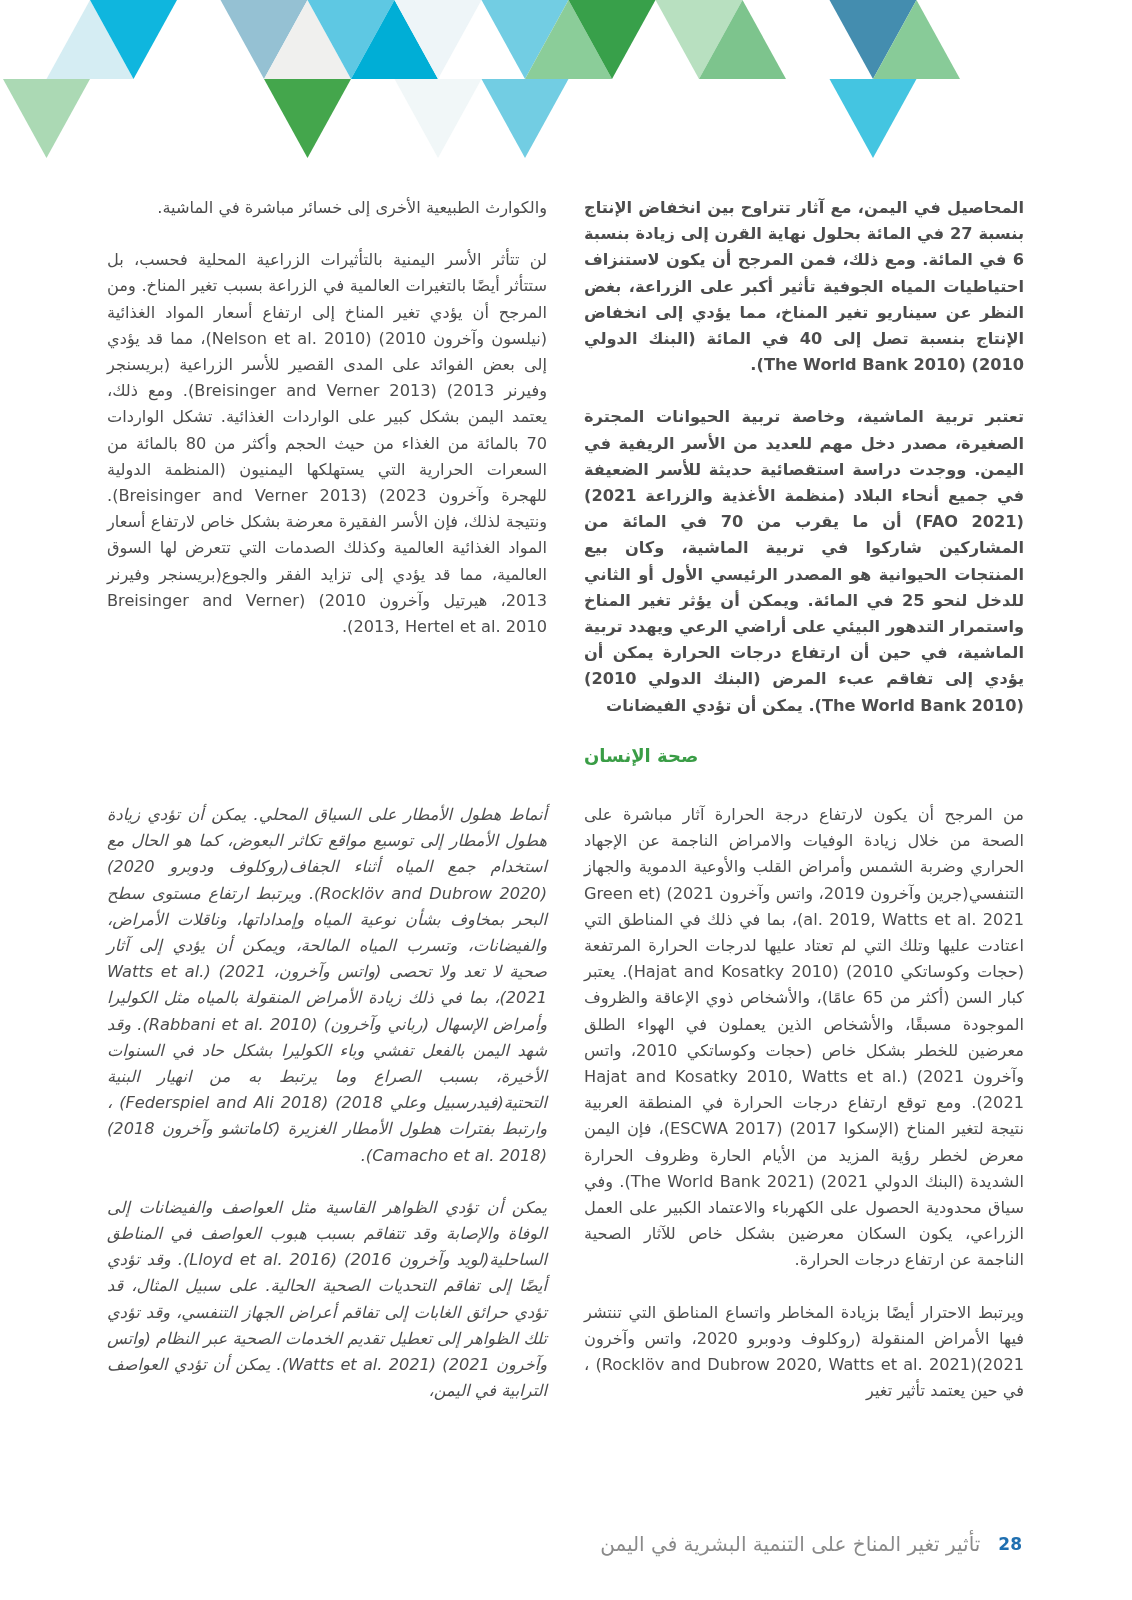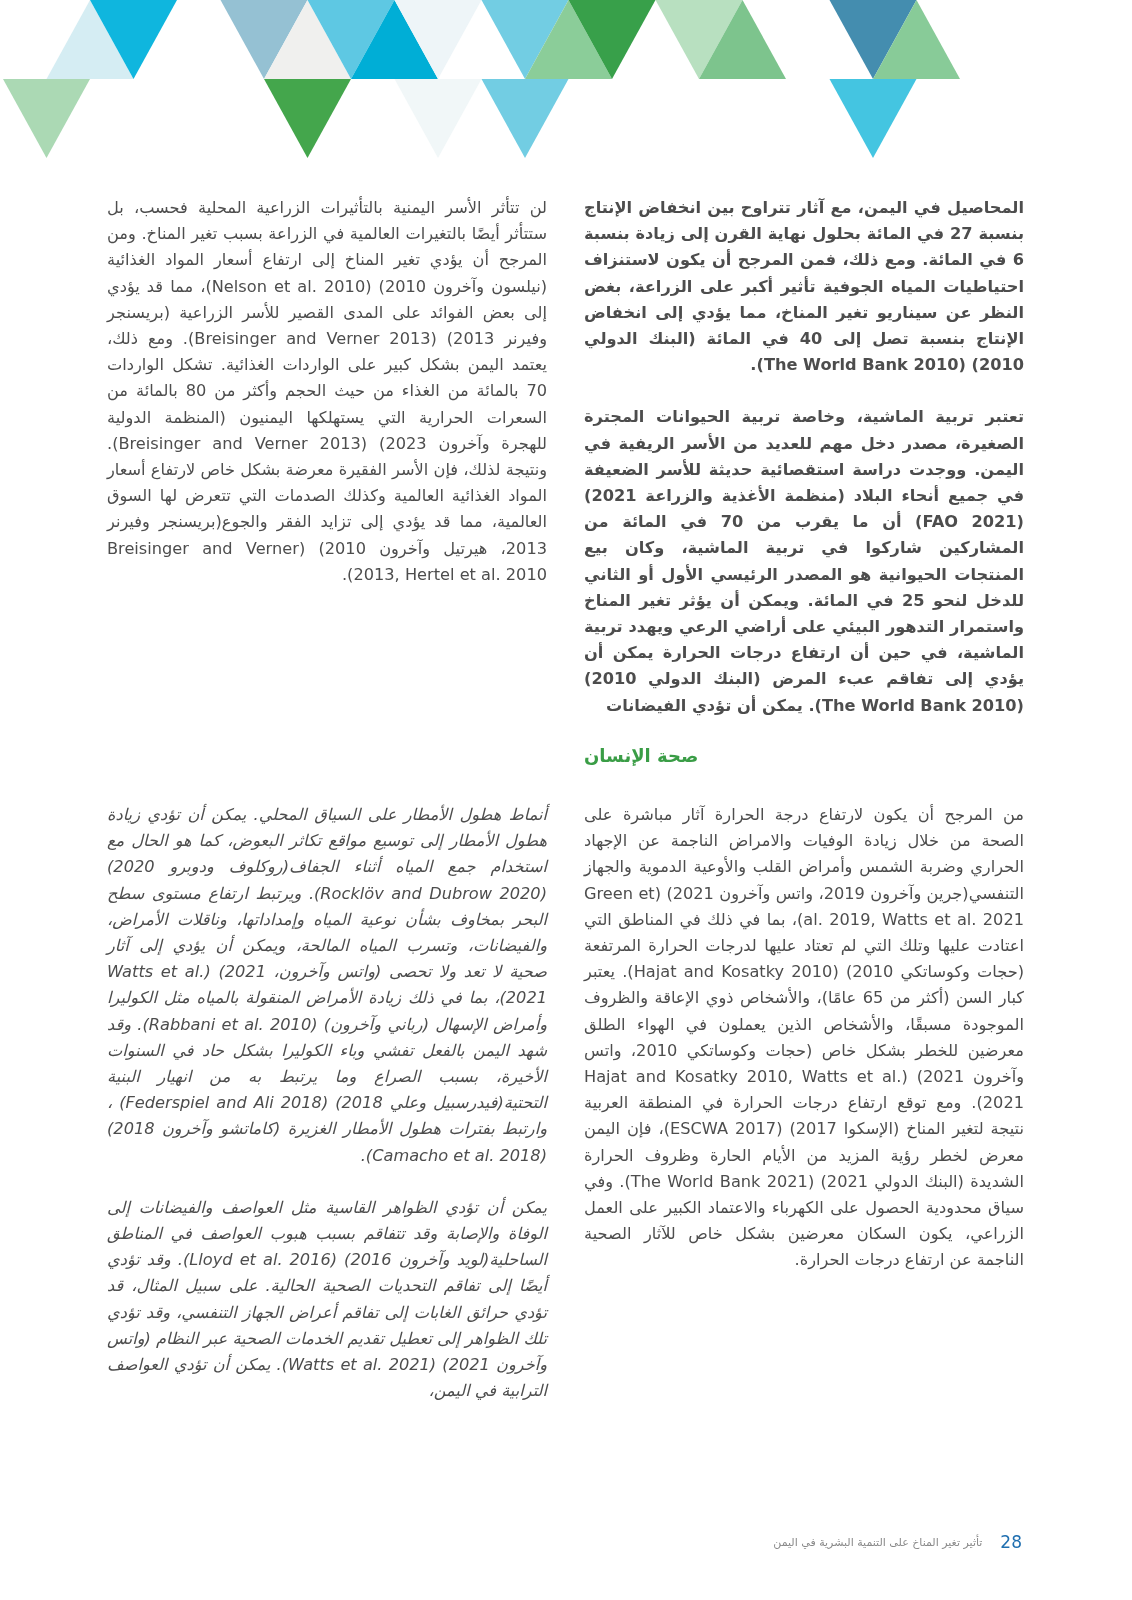--- a/index.html
+++ b/index.html
@@ -9,22 +9,22 @@
   .col { position: absolute; direction: rtl; text-align: justify; text-align-last: right;
          font-size: 16.2px; line-height: 26.2px; color: #4d4d4d; }
   .col p { margin: 0 0 26px 0; }
   #col-right { left: 584px; top: 195px; width: 440px; font-weight: bold; }
   #col-left  { left: 107px; top: 195px; width: 440px; }
   #col-right-2 { left: 584px; top: 802px; width: 440px; }
   #col-left-2  { left: 107px; top: 802px; width: 440px; font-style: italic; }
   .heading { position: absolute; left: 584px; top: 745px; width: 440px; direction: rtl; text-align: left;
              font-weight: bold; font-size: 18px; color: #3a9d46; }
   .footer { position: absolute; right: 110px; top: 1532px; direction: rtl; display: flex; align-items: center; gap: 18px; }
-  .page-num { font-weight: normal; font-size: 17px; color: #1f6fb0; }
-  .footer-title { font-size: 11px; color: #8a8a8a; }
+  .page-num { font-weight: bold; font-size: 17px; color: #1f6fb0; }
+  .footer-title { font-size: 20px; color: #8a8a8a; }
 </style>
 </head>
 <body>
 
 <svg id="banner" viewBox="0 0 1132 160">
     <polygon points="3,79 90,79 46.5,158" fill="#abd9b4"></polygon>
     <polygon points="46.5,79 133.5,79 90,0" fill="#d5edf3"></polygon>
     <polygon points="90,0 177,0 133.5,79" fill="#0fb6de"></polygon>
     <polygon points="220.5,0 307.5,0 264,79" fill="#95c1d3"></polygon>
     <polygon points="264,79 351,79 307.5,0" fill="#f0f0ee"></polygon>
@@ -43,27 +43,29 @@
     <polygon points="873,79 960,79 916.5,0" fill="#88cb98"></polygon>
     <polygon points="829.5,79 916.5,79 873,158" fill="#44c5e1"></polygon>
   </svg>
 
 <div id="col-right" class="col">
   <p>المحاصيل في اليمن، مع آثار تتراوح بين انخفاض الإنتاج بنسبة 27 في المائة بحلول نهاية القرن إلى زيادة بنسبة 6 في المائة. ومع ذلك، فمن المرجح أن يكون لاستنزاف احتياطيات المياه الجوفية تأثير أكبر على الزراعة، بغض النظر عن سيناريو تغير المناخ، مما يؤدي إلى انخفاض الإنتاج بنسبة تصل إلى 40 في المائة (البنك الدولي 2010) (The World Bank 2010).</p>
   <p>تعتبر تربية الماشية، وخاصة تربية الحيوانات المجترة الصغيرة، مصدر دخل مهم للعديد من الأسر الريفية في اليمن. ووجدت دراسة استقصائية حديثة للأسر الضعيفة في جميع أنحاء البلاد (منظمة الأغذية والزراعة 2021) (FAO 2021) أن ما يقرب من 70 في المائة من المشاركين شاركوا في تربية الماشية، وكان بيع المنتجات الحيوانية هو المصدر الرئيسي الأول أو الثاني للدخل لنحو 25 في المائة. ويمكن أن يؤثر تغير المناخ واستمرار التدهور البيئي على أراضي الرعي ويهدد تربية الماشية، في حين أن ارتفاع درجات الحرارة يمكن أن يؤدي إلى تفاقم عبء المرض (البنك الدولي 2010) (The World Bank 2010). يمكن أن تؤدي الفيضانات</p>
 </div>
 
 <div id="col-left" class="col">
+  <p>والكوارث الطبيعية الأخرى إلى خسائر مباشرة في الماشية.</p>
   <p>لن تتأثر الأسر اليمنية بالتأثيرات الزراعية المحلية فحسب، بل ستتأثر أيضًا بالتغيرات العالمية في الزراعة بسبب تغير المناخ. ومن المرجح أن يؤدي تغير المناخ إلى ارتفاع أسعار المواد الغذائية (نيلسون وآخرون 2010) (Nelson et al. 2010)، مما قد يؤدي إلى بعض الفوائد على المدى القصير للأسر الزراعية (بريسنجر وفيرنر 2013) (Breisinger and Verner 2013). ومع ذلك، يعتمد اليمن بشكل كبير على الواردات الغذائية. تشكل الواردات 70 بالمائة من الغذاء من حيث الحجم وأكثر من 80 بالمائة من السعرات الحرارية التي يستهلكها اليمنيون (المنظمة الدولية للهجرة وآخرون 2023) (Breisinger and Verner 2013). ونتيجة لذلك، فإن الأسر الفقيرة معرضة بشكل خاص لارتفاع أسعار المواد الغذائية العالمية وكذلك الصدمات التي تتعرض لها السوق العالمية، مما قد يؤدي إلى تزايد الفقر والجوع(بريسنجر وفيرنر 2013، هيرتيل وآخرون 2010) (Breisinger and Verner 2013, Hertel et al. 2010).</p>
 </div>
 
 <div class="heading">صحة الإنسان</div>
 
 <div id="col-right-2" class="col">
   <p>من المرجح أن يكون لارتفاع درجة الحرارة آثار مباشرة على الصحة من خلال زيادة الوفيات والامراض الناجمة عن الإجهاد الحراري وضربة الشمس وأمراض القلب والأوعية الدموية والجهاز التنفسي(جرين وآخرون 2019، واتس وآخرون 2021) (Green et al. 2019, Watts et al. 2021)، بما في ذلك في المناطق التي اعتادت عليها وتلك التي لم تعتاد عليها لدرجات الحرارة المرتفعة (حجات وكوساتكي 2010) (Hajat and Kosatky 2010). يعتبر كبار السن (أكثر من 65 عامًا)، والأشخاص ذوي الإعاقة والظروف الموجودة مسبقًا، والأشخاص الذين يعملون في الهواء الطلق معرضين للخطر بشكل خاص (حجات وكوساتكي 2010، واتس وآخرون 2021) (Hajat and Kosatky 2010, Watts et al. 2021). ومع توقع ارتفاع درجات الحرارة في المنطقة العربية نتيجة لتغير المناخ (الإسكوا 2017) (ESCWA 2017)، فإن اليمن معرض لخطر رؤية المزيد من الأيام الحارة وظروف الحرارة الشديدة (البنك الدولي 2021) (The World Bank 2021). وفي سياق محدودية الحصول على الكهرباء والاعتماد الكبير على العمل الزراعي، يكون السكان معرضين بشكل خاص للآثار الصحية الناجمة عن ارتفاع درجات الحرارة.</p>
+  <p>ويرتبط الاحترار أيضًا بزيادة المخاطر واتساع المناطق التي تنتشر فيها الأمراض المنقولة (روكلوف ودوبرو 2020، واتس وآخرون 2021)(Rocklöv and Dubrow 2020, Watts et al. 2021) ، في حين يعتمد تأثير تغير</p>
 </div>
 
 <div id="col-left-2" class="col">
   <p>أنماط هطول الأمطار على السياق المحلي. يمكن أن تؤدي زيادة هطول الأمطار إلى توسيع مواقع تكاثر البعوض، كما هو الحال مع استخدام جمع المياه أثناء الجفاف(روكلوف ودوبرو 2020) (Rocklöv and Dubrow 2020). ويرتبط ارتفاع مستوى سطح البحر بمخاوف بشأن نوعية المياه وإمداداتها، وناقلات الأمراض، والفيضانات، وتسرب المياه المالحة، ويمكن أن يؤدي إلى آثار صحية لا تعد ولا تحصى (واتس وآخرون، 2021) (Watts et al. 2021)، بما في ذلك زيادة الأمراض المنقولة بالمياه مثل الكوليرا وأمراض الإسهال (رباني وآخرون) (Rabbani et al. 2010). وقد شهد اليمن بالفعل تفشي وباء الكوليرا بشكل حاد في السنوات الأخيرة، بسبب الصراع وما يرتبط به من انهيار البنية التحتية(فيدرسبيل وعلي 2018) (Federspiel and Ali 2018) ، وارتبط بفترات هطول الأمطار الغزيرة (كاماتشو وآخرون 2018) (Camacho et al. 2018).</p>
   <p>يمكن أن تؤدي الظواهر القاسية مثل العواصف والفيضانات إلى الوفاة والإصابة وقد تتفاقم بسبب هبوب العواصف في المناطق الساحلية(لويد وآخرون 2016) (Lloyd et al. 2016). وقد تؤدي أيضًا إلى تفاقم التحديات الصحية الحالية. على سبيل المثال، قد تؤدي حرائق الغابات إلى تفاقم أعراض الجهاز التنفسي، وقد تؤدي تلك الظواهر إلى تعطيل تقديم الخدمات الصحية عبر النظام (واتس وآخرون 2021) (Watts et al. 2021). يمكن أن تؤدي العواصف الترابية في اليمن،</p>
 </div>
 
 <div class="footer">
   <span class="page-num">28</span>
   <span class="footer-title">تأثير تغير المناخ على التنمية البشرية في اليمن</span>

